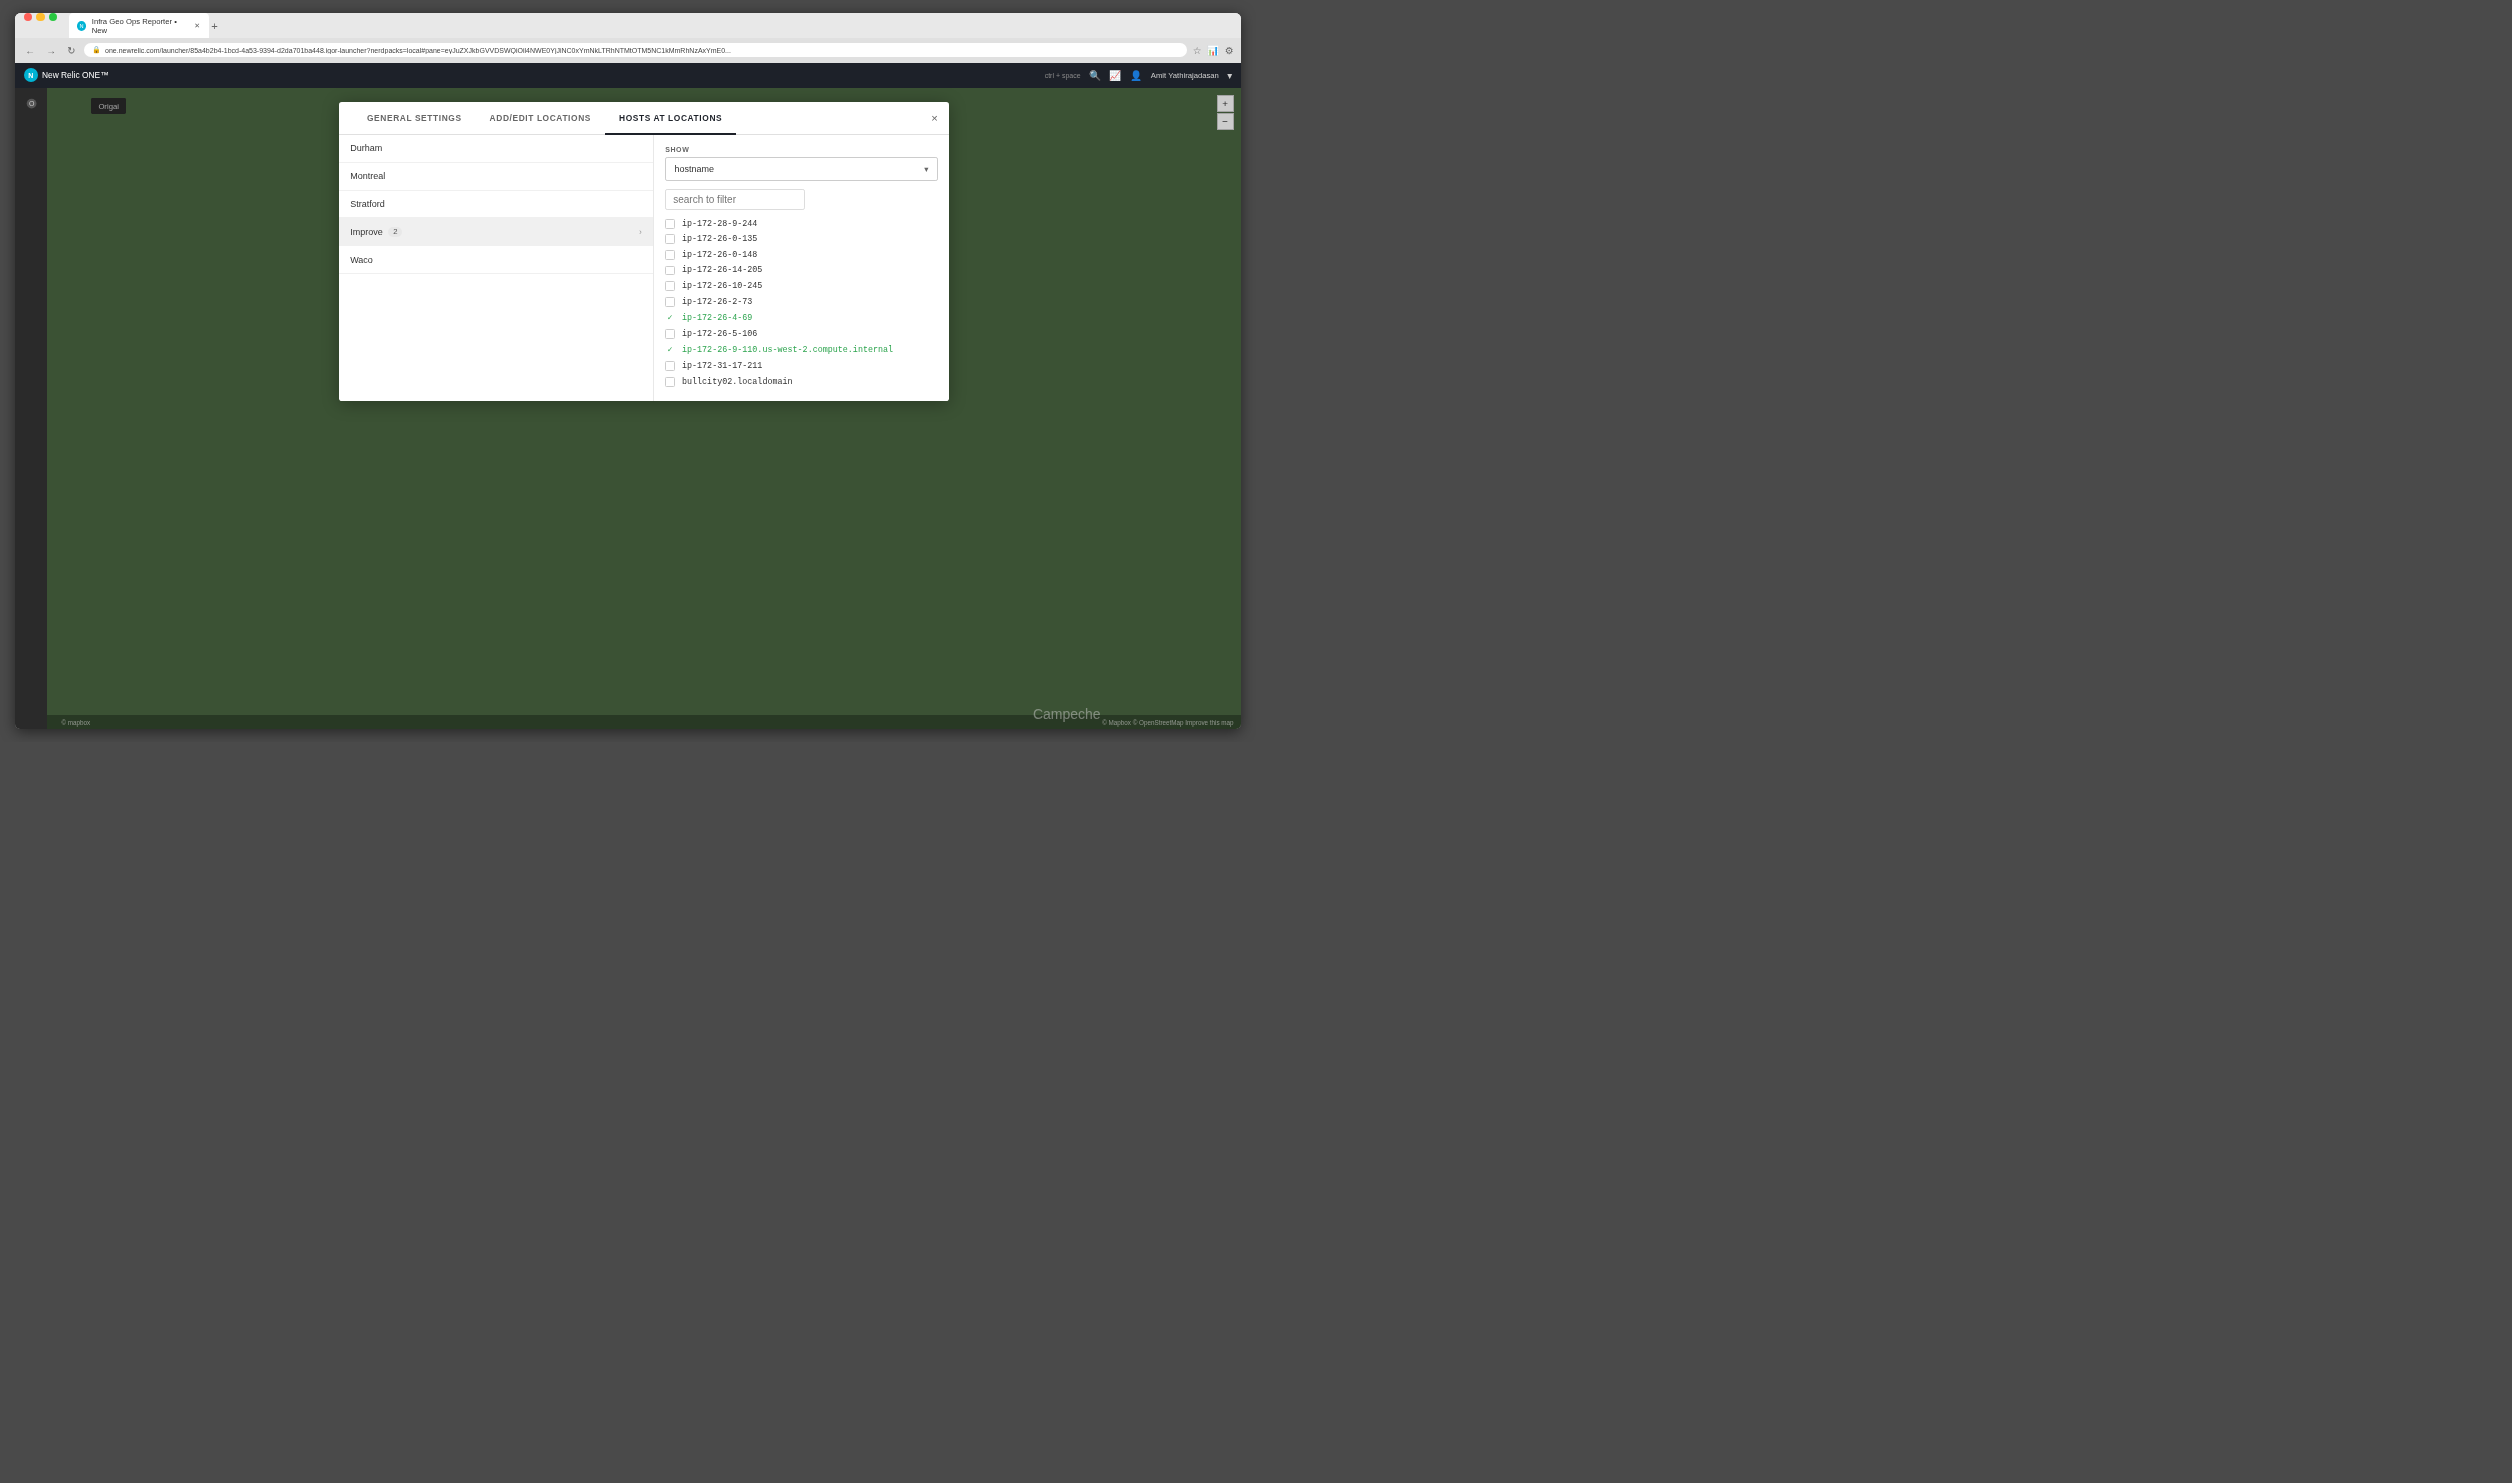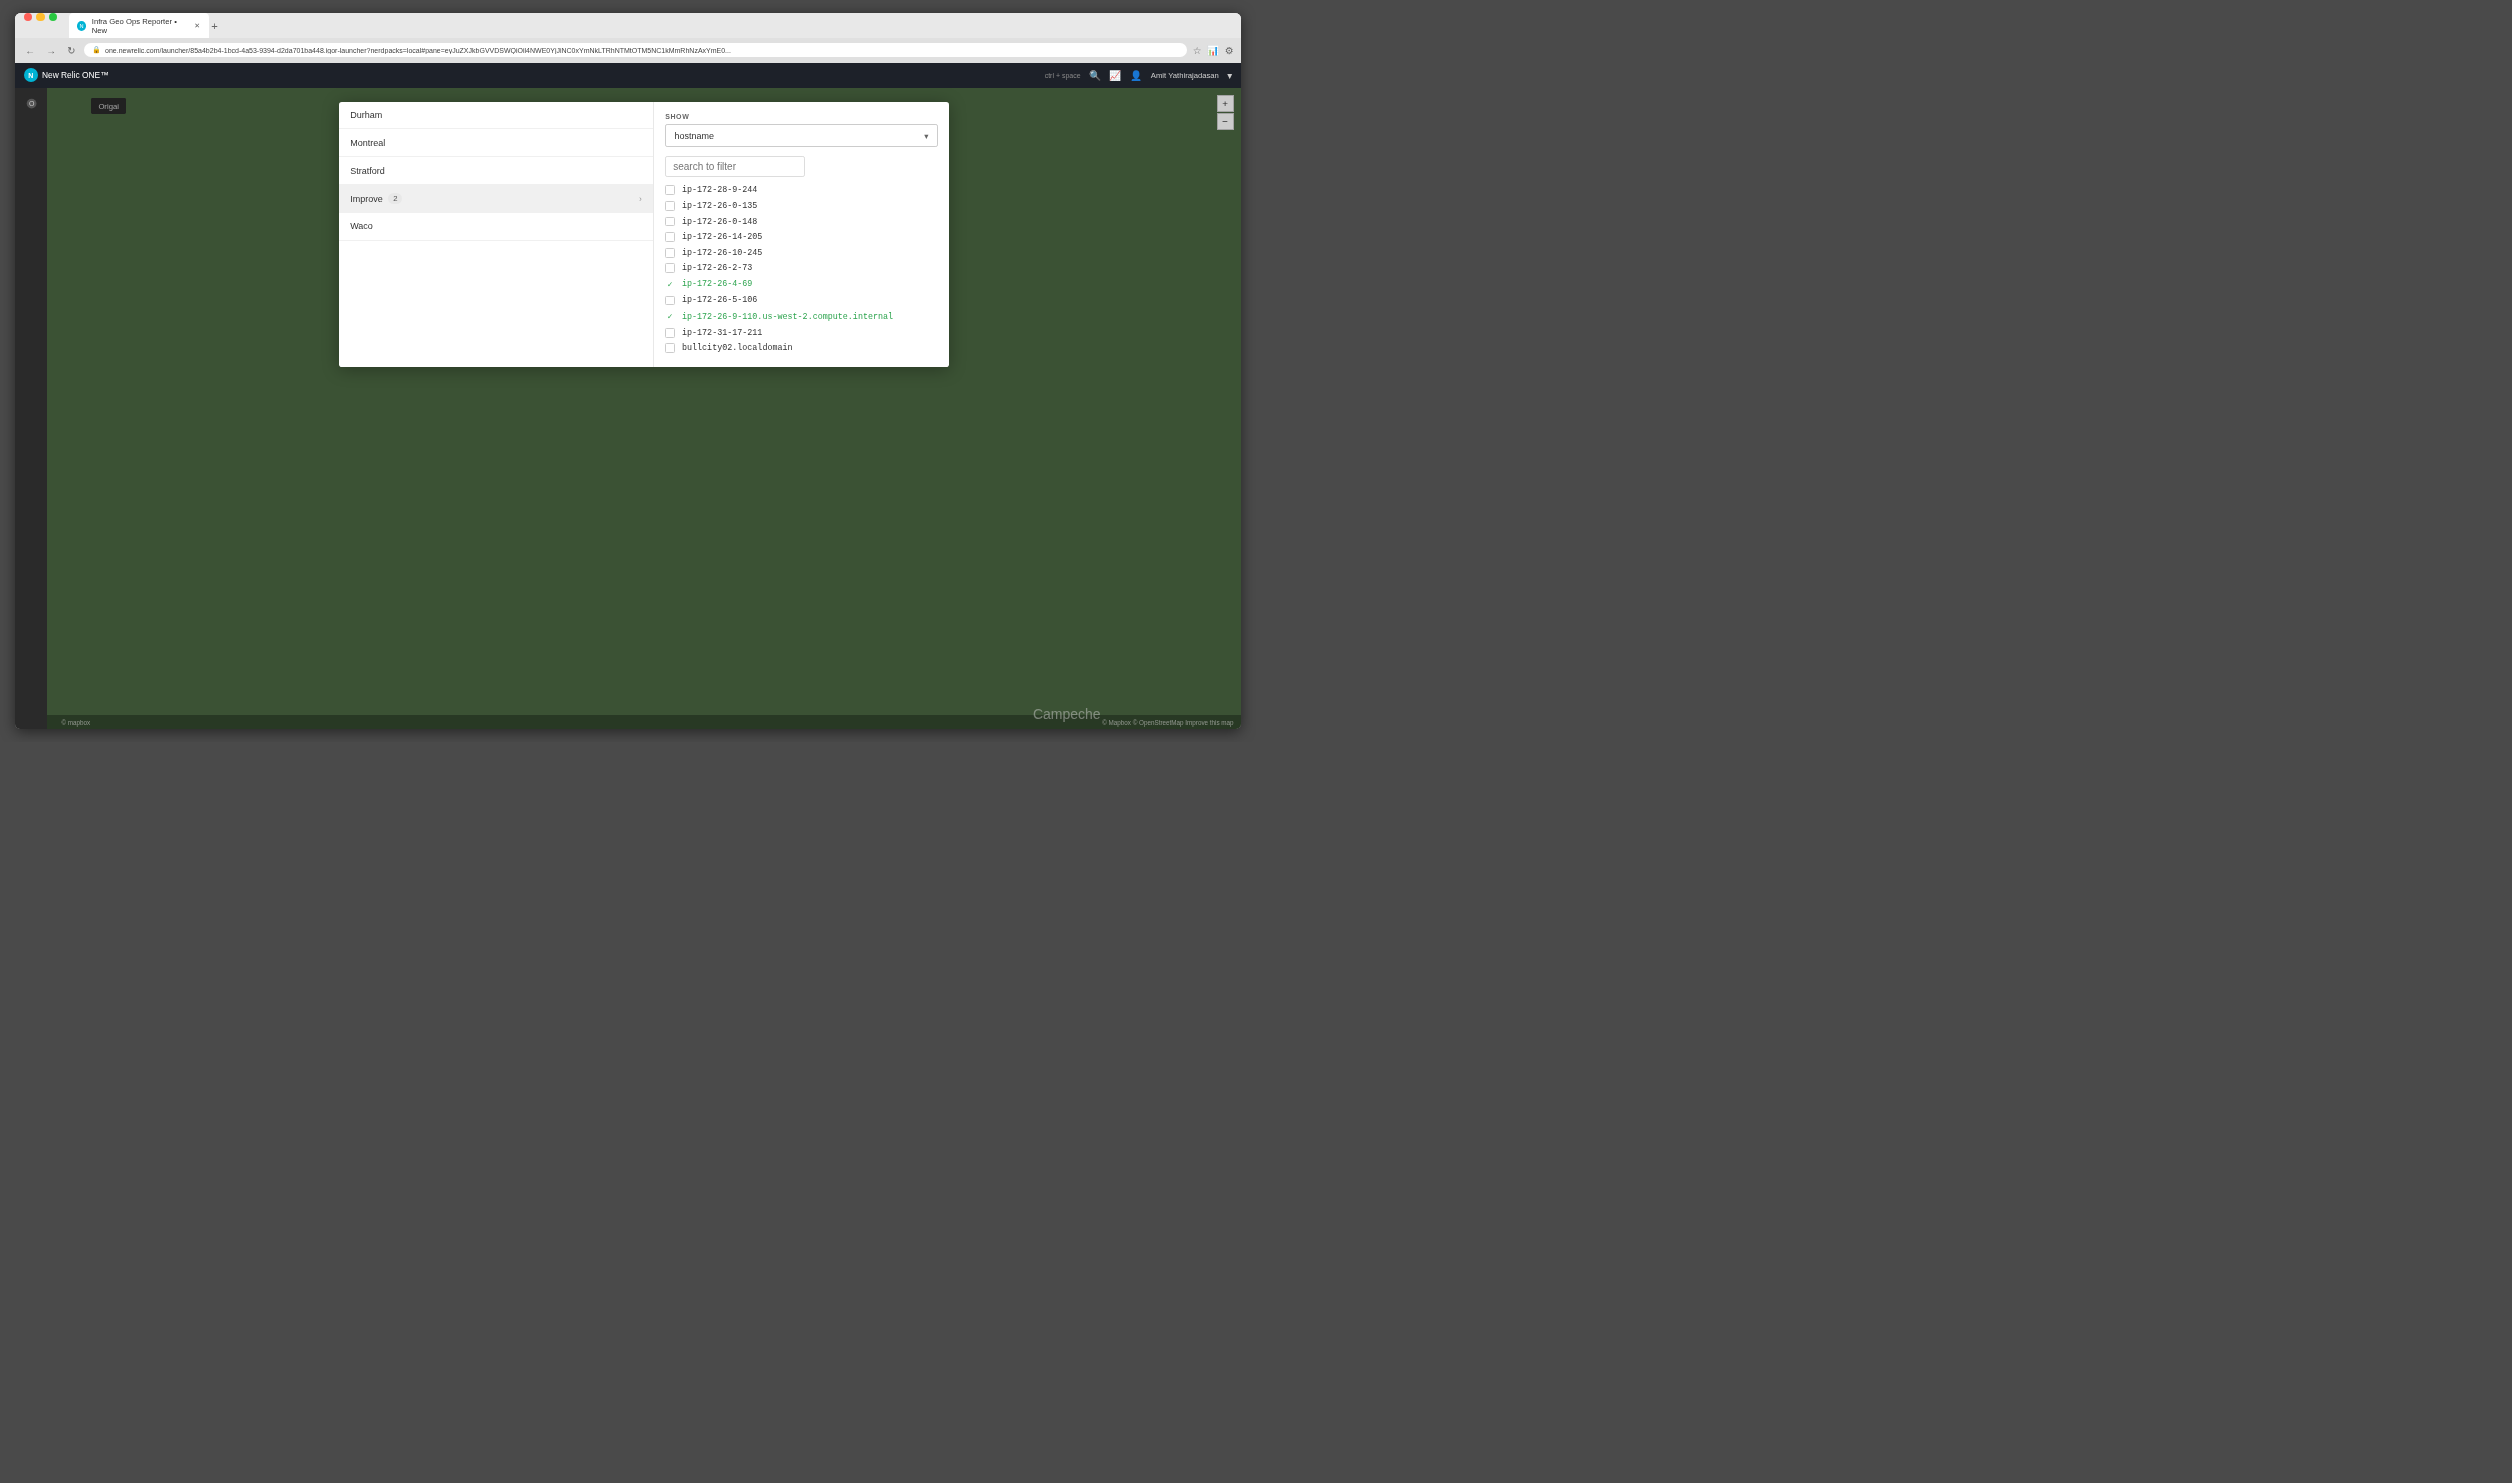--- a/index.html
+++ b/index.html
@@ -571,20 +571,26 @@
       <div class="map-footer">
         <span style="margin-right:auto; margin-left:7px;">© mapbox</span>
         <span>© Mapbox © OpenStreetMap  Improve this map</span>
       </div>
 
       <div class="map-label campeche">Campeche</div>
 
       <div class="modal-overlay">
         <div class="modal">
 
+          <div class="modal-tabs">
+            <div class="modal-tab">GENERAL SETTINGS</div>
+            <div class="modal-tab">ADD/EDIT LOCATIONS</div>
+            <div class="modal-tab active">HOSTS AT LOCATIONS</div>
+            <button class="modal-close">×</button>
+          </div>
 
           <div class="modal-body">
 
             <div class="locations-panel">
               <div class="location-item">
                 <span>Durham</span>
               </div>
               <div class="location-item">
                 <span>Montreal</span>
               </div>

